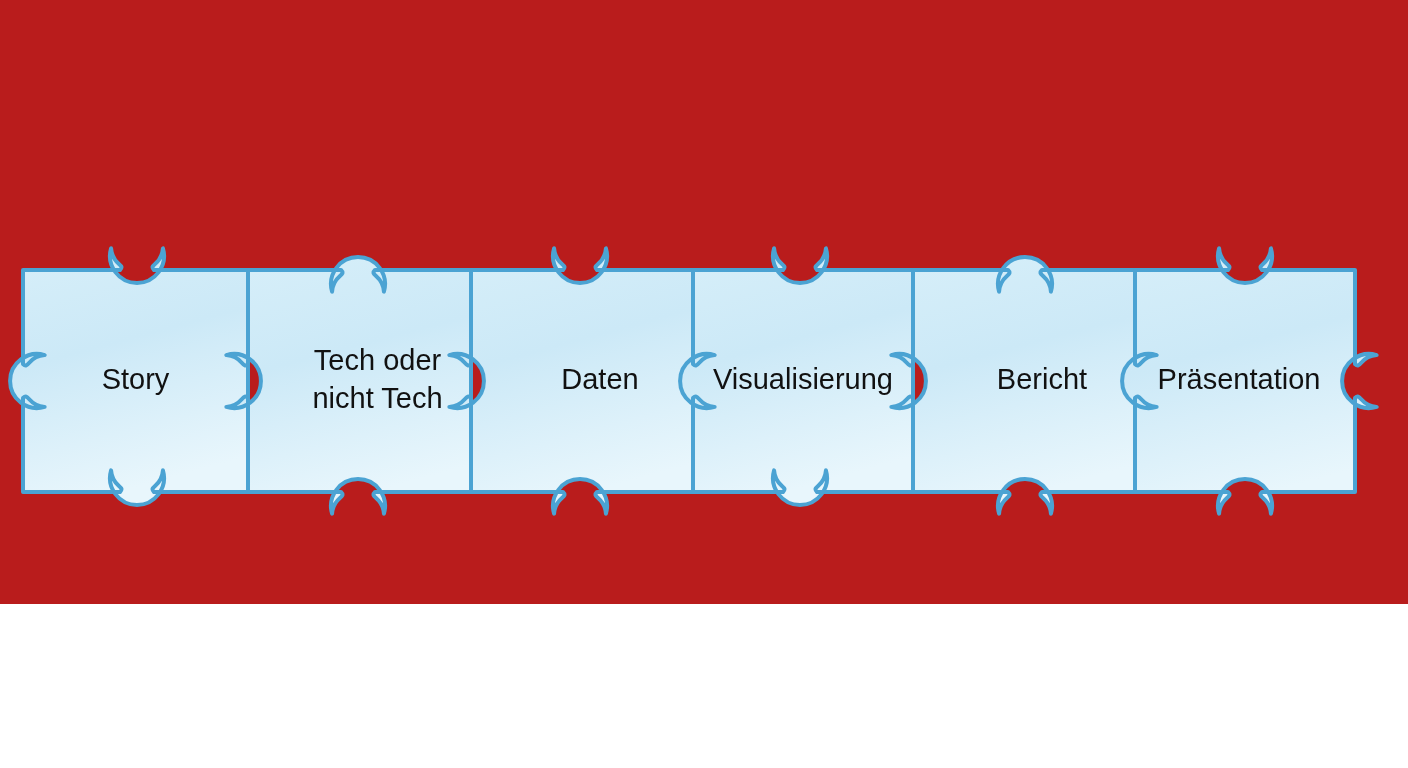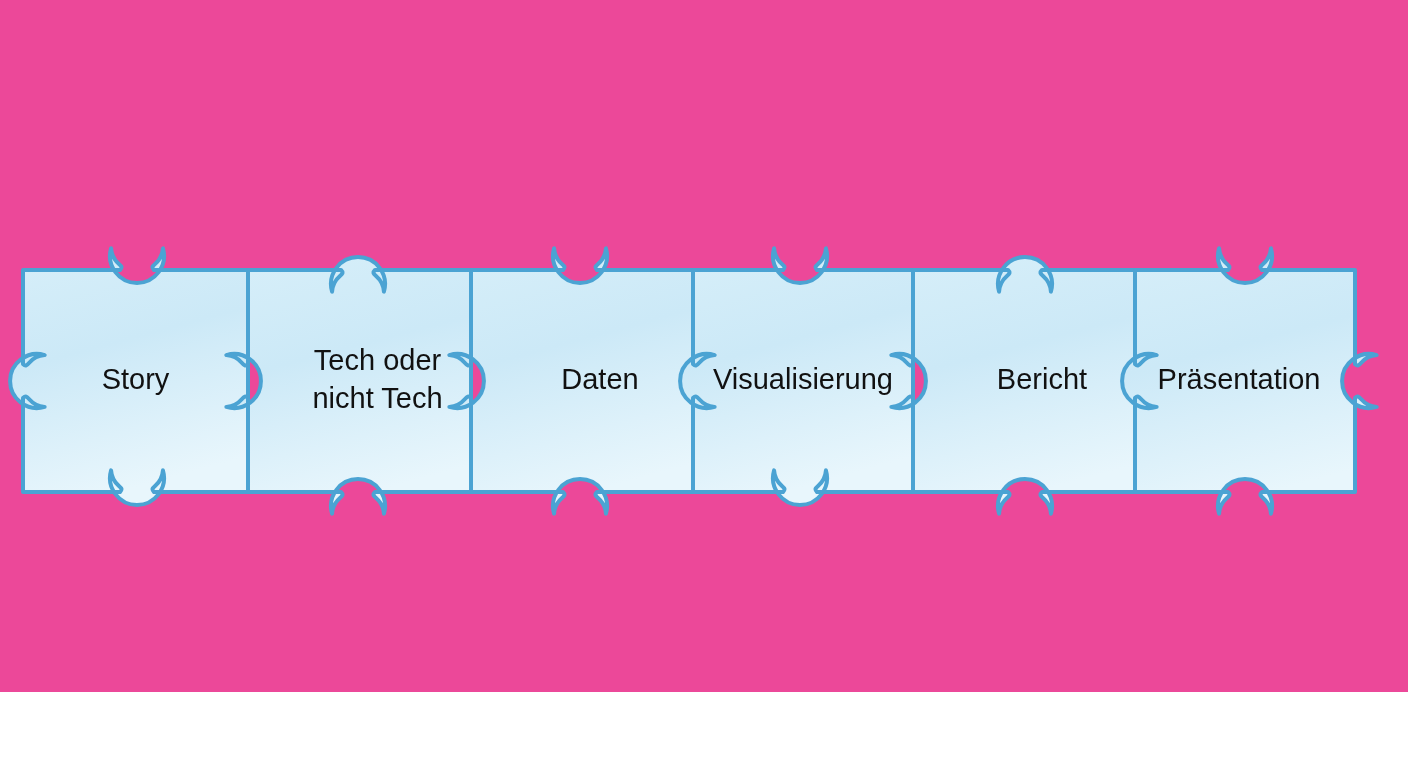--- a/index.html
+++ b/index.html
@@ -10,22 +10,22 @@
   }
   body {
     width: 1408px;
     height: 768px;
     overflow: hidden;
     font-family: "Liberation Sans", sans-serif;
   }
   #canvas {
     position: relative;
     width: 1408px;
-    height: 692px;
-    background: #ec4899;
+    height: 604px;
+    background: #b91c1c;
   }
   #puzzle-svg {
     position: absolute;
     left: 0;
     top: 0;
     width: 1408px;
     height: 768px;
     display: block;
   }
   .piece-path {

